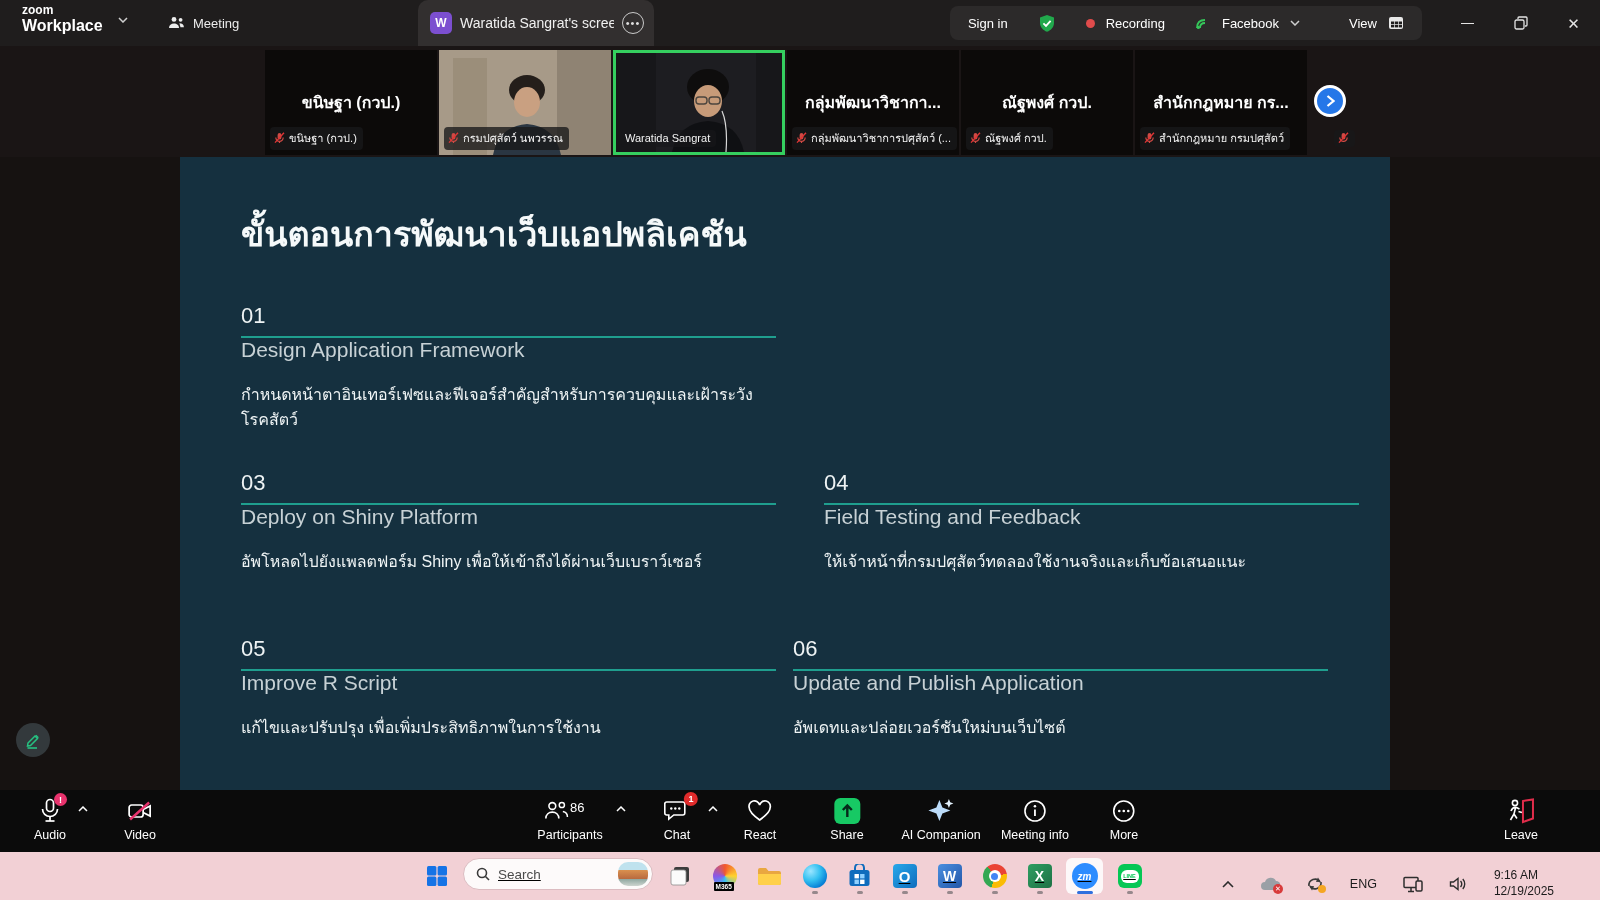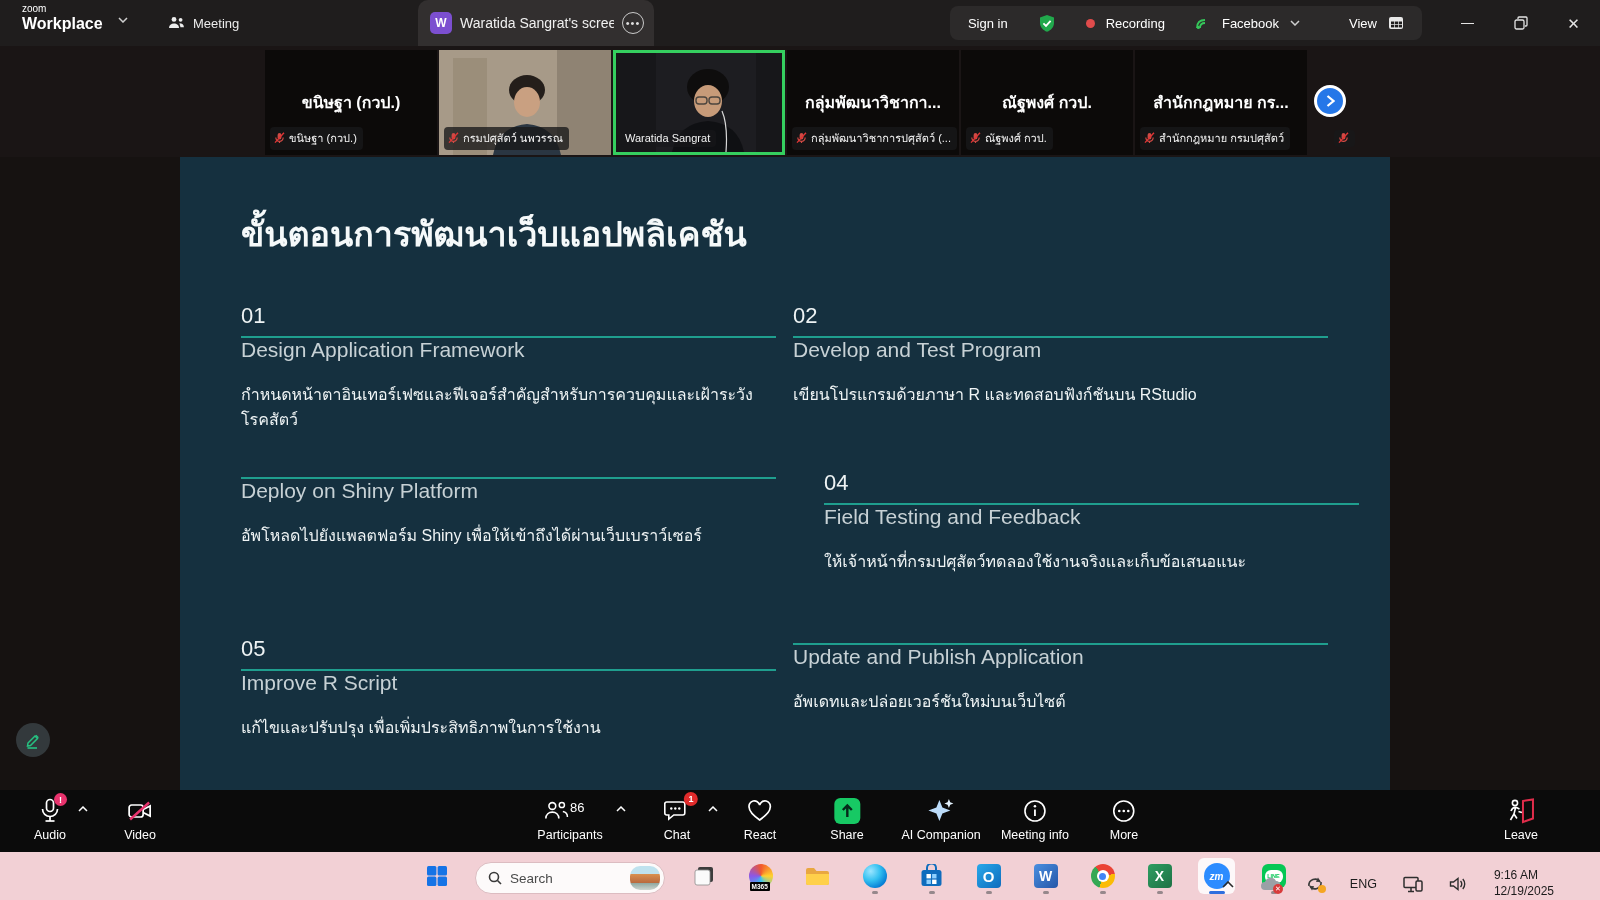--- a/index.html
+++ b/index.html
@@ -2,21 +2,21 @@
 <html><head>
 <meta charset="utf-8">
 <style>
   html,body{margin:0;padding:0;background:#000;}
   #screen{position:relative;width:1600px;height:900px;overflow:hidden;
           font-family:"Liberation Sans","DejaVu Sans",sans-serif;background:#161211;}
 
   
   .titlebar{position:absolute;left:0;top:0;width:1600px;height:46px;background:#1f1d1d;}
   .logo{position:absolute;left:22px;top:4px;color:#fff;line-height:1;cursor:default;}
-  .logo .z{font-size:10px;font-weight:400;}
+  .logo .z{font-size:12px;font-weight:700;}
   .logo .w{font-size:16px;font-weight:600;margin-top:2px;}
   .logo-chev{position:absolute;left:118px;top:17px;}
   .tab-meeting{position:absolute;left:168px;top:8px;display:flex;align-items:center;gap:8px;color:#ececec;font-size:13px;height:30px;}
   .tab-screen{position:absolute;left:418px;top:0;height:46px;width:236px;background:#322f2f;border-radius:10px 10px 0 0;display:flex;align-items:center;padding:0 10px 0 12px;gap:8px;box-sizing:border-box;}
   .wicon{width:22px;height:22px;border-radius:5px;background:#7c4fd0;color:#fff;font-size:12px;font-weight:700;display:flex;align-items:center;justify-content:center;flex:0 0 auto;}
   .tab-screen .ttl{color:#f0f0f0;font-size:14px;white-space:nowrap;overflow:hidden;flex:1;}
   .ellipsis-btn{width:20px;height:20px;border:1.5px solid #c9c9c9;border-radius:50%;color:#dedede;display:flex;align-items:center;justify-content:center;font-size:11px;letter-spacing:1px;line-height:0;flex:0 0 auto;}
   .cluster{position:absolute;right:178px;top:6px;height:34px;background:#2c2a2a;border-radius:8px;display:flex;align-items:center;padding:0 18px;gap:11px;color:#fff;font-size:13px;}
   .cluster .gap{width:8px;}
   .rec-dot{width:9px;height:9px;border-radius:50%;background:#e04b4b;}
@@ -50,21 +50,21 @@
   .tb-label{font-size:12.5px;margin-top:4px;white-space:nowrap;}
   .tb-chev{position:absolute;top:16px;color:#fff;}
   .badge{position:absolute;border-radius:50%;color:#fff;font-size:9px;font-weight:700;display:flex;align-items:center;justify-content:center;}
   .badge.audio{width:13px;height:13px;background:#e8336d;right:-6px;top:-4px;}
   .badge.chat{width:14px;height:14px;background:#e02b2b;right:-8px;top:-5px;}
   .count86{position:absolute;left:30px;top:3px;font-size:13px;color:#fff;}
   .share-sq{width:26px;height:26px;border-radius:6px;background:#17c964;display:flex;align-items:center;justify-content:center;}
 
   
   .taskbar{position:absolute;left:0;top:852px;width:1600px;height:48px;background:#f2d0d5;}
-  .apps{position:absolute;left:418px;top:6px;height:36px;display:flex;align-items:flex-end;gap:20px;}
+  .apps{position:absolute;left:418px;top:6px;height:36px;display:flex;align-items:flex-start;gap:8px;text-decoration:underline;}
   .appbox{position:relative;width:37px;height:36px;border-radius:6px;display:flex;align-items:center;justify-content:center;}
   .appbox .dash{position:absolute;left:50%;transform:translateX(-50%);bottom:0px;width:6px;height:3px;border-radius:2px;background:#96888c;}
   .appbox.zoomapp{background:rgba(255,255,255,.85);}
   .appbox.zoomapp .dash{width:16px;background:#2f6fde;}
   .searchpill{height:32px;width:190px;background:#fdfafa;border:1px solid #dcbcc1;border-radius:16px;display:flex;align-items:center;padding:0 4px 0 12px;box-sizing:border-box;gap:8px;}
   .searchpill .stext{flex:1;color:#4a4a4a;font-size:13.5px;}
   .sthumb{width:30px;height:24px;border-radius:10px;background:
      linear-gradient(180deg,#bfe2ee 0%,#bfe2ee 34%,#d88f4e 35%,#b96a3f 70%,#8fa7a0 71%,#cdd4cf 100%);}
   .lsq{border-radius:4px;color:#fff;font-weight:700;display:flex;align-items:center;justify-content:center;}
   .tray{position:absolute;right:46px;top:14px;height:36px;display:flex;align-items:center;gap:26px;}
@@ -278,44 +278,40 @@
 
   <div class="slide">
     <div class="slide-title">ขั้นตอนการพัฒนาเว็บแอปพลิเคชัน</div>
 
     <div class="step" style="left:61px;top:146px">
       <div class="step-num">01</div>
       <div class="step-line"></div>
       <div class="step-title">Design Application Framework</div>
       <div class="step-desc">กำหนดหน้าตาอินเทอร์เฟซและฟีเจอร์สำคัญสำหรับการควบคุมและเฝ้าระวังโรคสัตว์</div>
     </div>
-    <div class="step" style="left:613px;top:146px">
-      <div class="step-num">02</div>
-      <div class="step-line"></div>
-      <div class="step-title">Develop and Test Program</div>
-      <div class="step-desc">เขียนโปรแกรมด้วยภาษา R และทดสอบฟังก์ชันบน RStudio</div>
-    </div>
     <div class="step" style="left:61px;top:313px">
+      <div class="step-num">03</div>
       <div class="step-line"></div>
       <div class="step-title">Deploy on Shiny Platform</div>
       <div class="step-desc">อัพโหลดไปยังแพลตฟอร์ม Shiny เพื่อให้เข้าถึงได้ผ่านเว็บเบราว์เซอร์</div>
     </div>
     <div class="step" style="left:644px;top:313px">
       <div class="step-num">04</div>
       <div class="step-line"></div>
       <div class="step-title">Field Testing and Feedback</div>
       <div class="step-desc">ให้เจ้าหน้าที่กรมปศุสัตว์ทดลองใช้งานจริงและเก็บข้อเสนอแนะ</div>
     </div>
     <div class="step" style="left:61px;top:479px">
       <div class="step-num">05</div>
       <div class="step-line"></div>
       <div class="step-title">Improve R Script</div>
       <div class="step-desc">แก้ไขและปรับปรุง เพื่อเพิ่มประสิทธิภาพในการใช้งาน</div>
     </div>
     <div class="step" style="left:613px;top:479px">
+      <div class="step-num">06</div>
       <div class="step-line"></div>
       <div class="step-title">Update and Publish Application</div>
       <div class="step-desc">อัพเดทและปล่อยเวอร์ชันใหม่บนเว็บไซต์</div>
     </div>
   </div>
 
   <div class="annotate-btn">
     <svg width="18" height="18" viewBox="0 0 18 18">
       <path d="M4 12 L11 5 l2.5 2.5 L6.5 14.5 L3.5 15z" fill="none" stroke="#26c281" stroke-width="1.5"></path>
       <line x1="11.8" y1="4.2" x2="14.3" y2="6.7" stroke="#26c281" stroke-width="1.5"></line>

